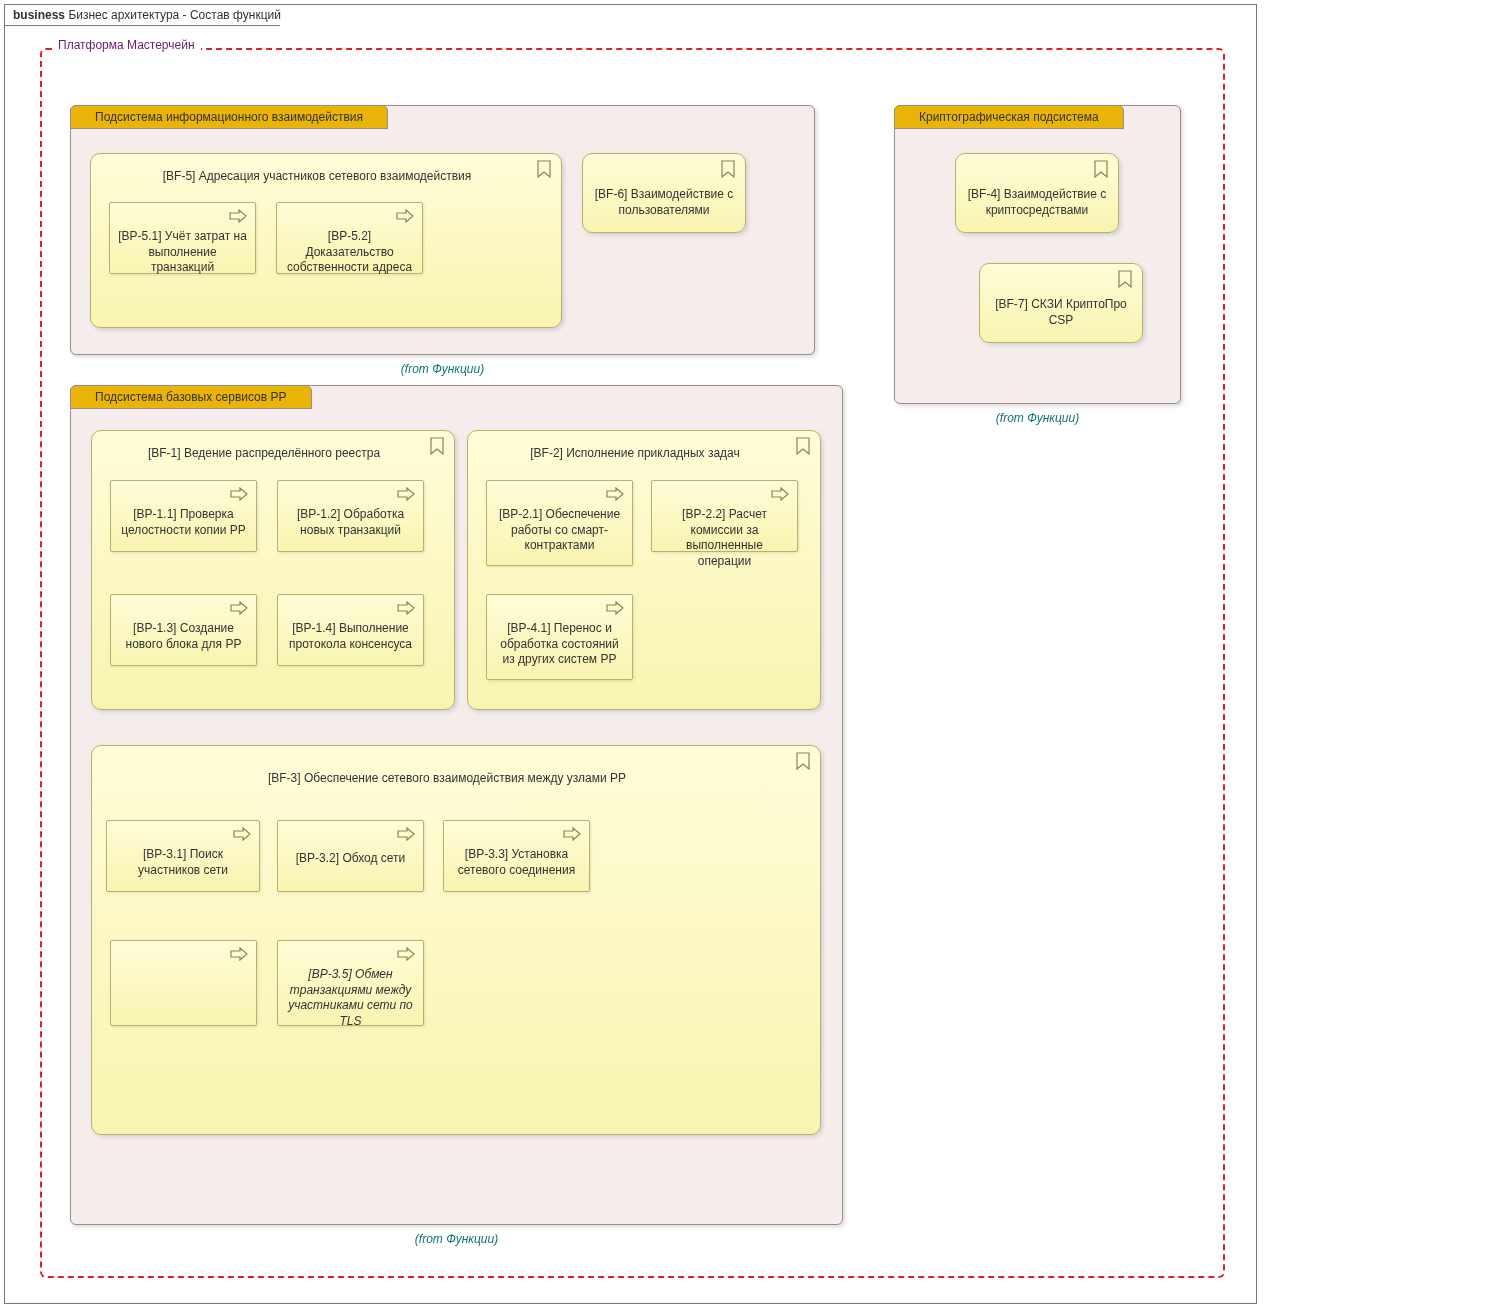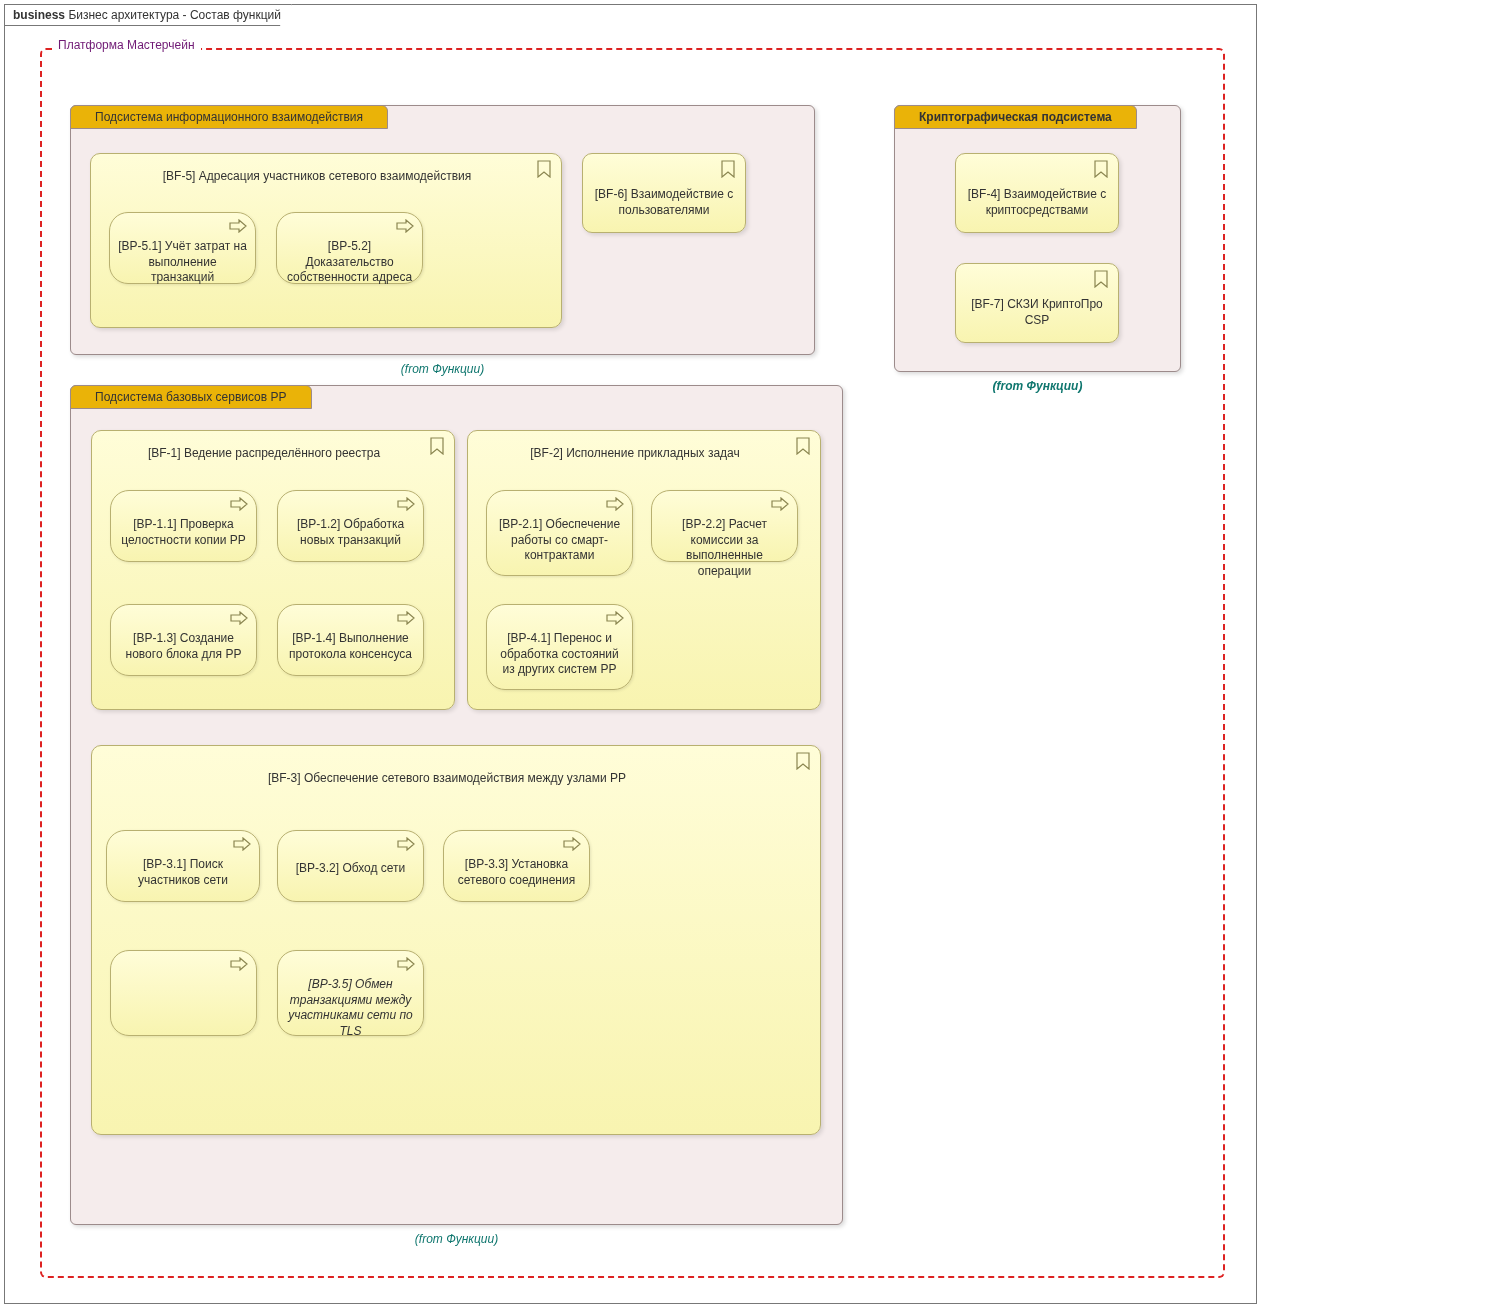--- a/index.html
+++ b/index.html
@@ -90,23 +90,22 @@
   }
   .bf.leaf > .bf-title {
     top: 32px;
     left: 10px;
     right: 10px;
   }
   .bp {
     position: absolute;
     background: linear-gradient(180deg, #fffdd8 0%, #f8f4b0 100%);
     border: 1px solid #b8b070;
-    border-radius: 19px;
+    border-radius: 2px;
     box-shadow: 1px 1px 3px rgba(0,0,0,0.1);
-    margin-top: 10px;
   }
   .bp > .bp-title {
     position: absolute;
     top: 26px;
     left: 8px;
     right: 8px;
     text-align: center;
     font-size: 12px;
     line-height: 1.3;
   }
@@ -174,31 +173,31 @@
   <div class="bp-title">[BP-5.2] Доказательство собственности адреса</div>
 </div>
 
 <div class="bf leaf" style="left:582px; top:153px; width:164px; height:80px;">
   <svg class="bookmark-icon">
       <use href="#bookmark"></use>
     </svg>
   <div class="bf-title">[BF-6] Взаимодействие с пользователями</div>
 </div>
 
-<div class="subsystem" style="left:894px; top:105px; width:287px; height:267px;font-weight:bold;">
+<div class="subsystem" style="left:894px; top:105px; width:287px; height:299px;">
   <div class="stab">Криптографическая подсистема</div>
   <div class="from-label" style="bottom:-22px;">(from Функции)</div>
 </div>
 <div class="bf leaf" style="left:955px; top:153px; width:164px; height:80px;">
   <svg class="bookmark-icon">
       <use href="#bookmark"></use>
     </svg>
   <div class="bf-title">[BF-4] Взаимодействие с криптосредствами</div>
 </div>
-<div class="bf leaf" style="left:955px; top:263px; width:164px; height:80px;">
+<div class="bf leaf" style="left:979px; top:263px; width:164px; height:80px;">
   <svg class="bookmark-icon">
       <use href="#bookmark"></use>
     </svg>
   <div class="bf-title">[BF-7] СКЗИ КриптоПро CSP</div>
 </div>
 
 <div class="subsystem" style="left:70px; top:385px; width:773px; height:840px;">
   <div class="stab">Подсистема базовых сервисов РР</div>
   <div class="from-label" style="bottom:-22px;">(from Функции)</div>
 </div>

